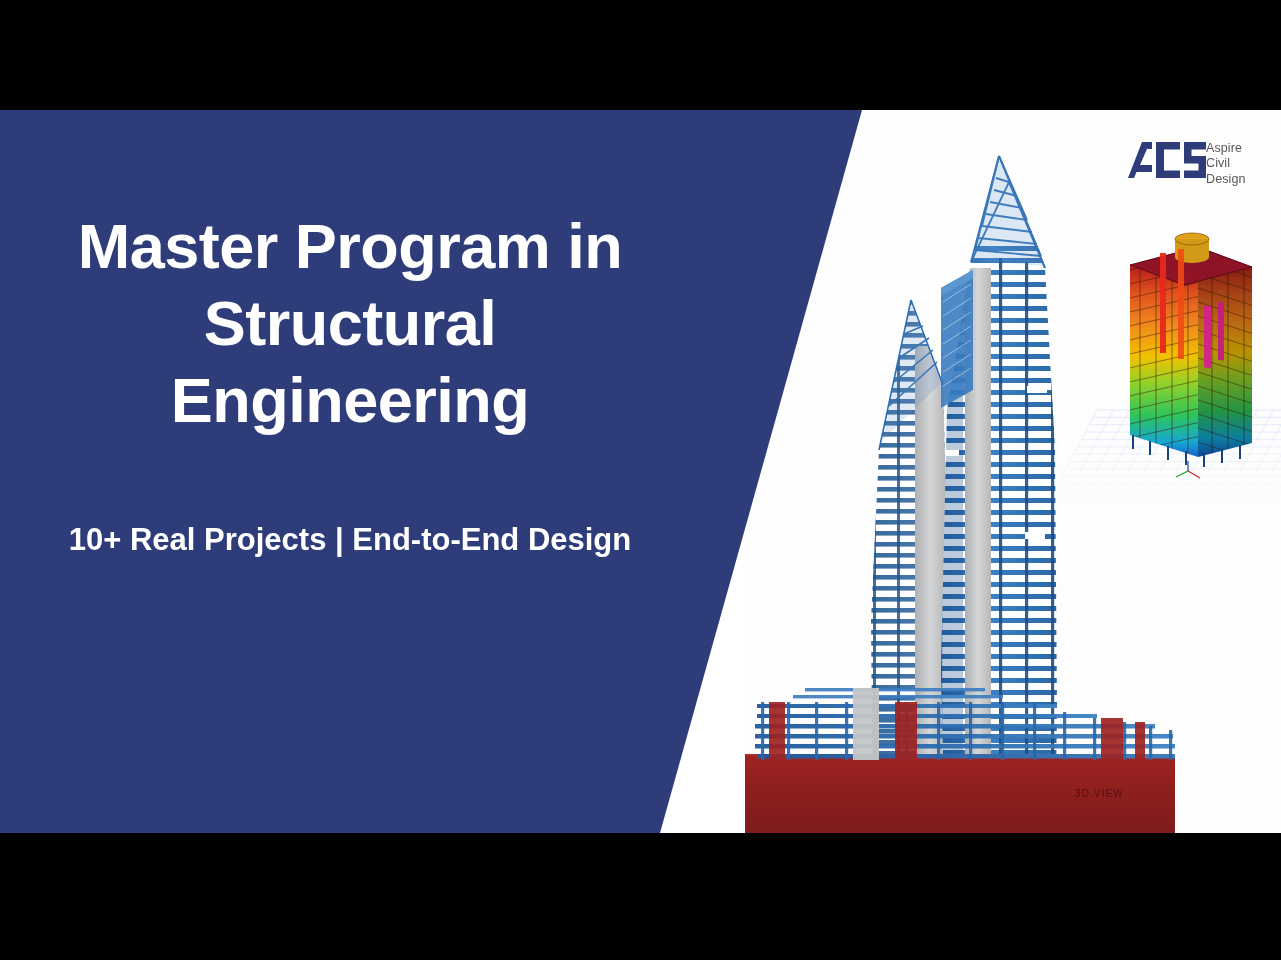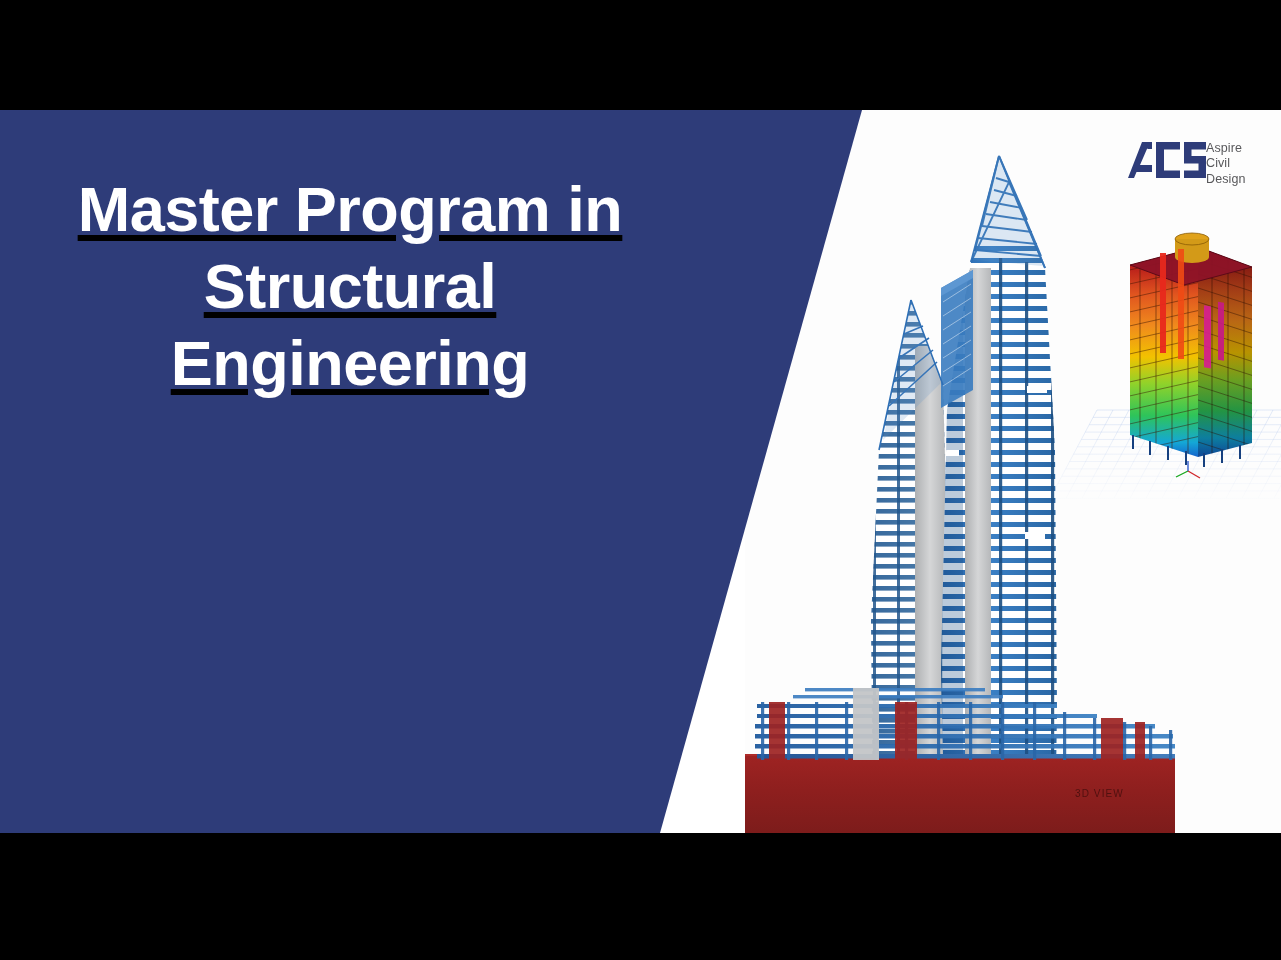--- a/index.html
+++ b/index.html
@@ -44,22 +44,21 @@
   }
 
   
   #text-block{
     position:absolute;
     left:0; top:0;
     width:700px; height:723px;
     z-index:6;
     display:flex; flex-direction:column;
     justify-content:flex-start;
-    padding-top:61px;
-    text-decoration:underline;
+    padding-top:98px;
   }
   #headline{
     color:#ffffff;
     font-size:63px;
     line-height:1.22;
     font-weight:bold;
     text-align:center;
     letter-spacing:-0.5px;
     padding:0 16px;
     white-space:pre-line;
@@ -520,20 +519,21 @@
 
     </div>
 
     <div id="navy-panel"></div>
 
     <div id="text-block">
       <div id="headline">Master Program in
 Structural
 Engineering</div>
       <div id="subhead-wrap">
+        <div class="subhead-line" id="subhead-2">10+ Real Projects | End-to-End Design</div>
       </div>
     </div>
 
   </div>
 
   <div id="logo">
     <svg id="logo-mark" width="78" height="40" viewBox="0 0 78 40" aria-label="ACS">
       <g fill="#2E3C79">
 
         <path d="M0 38 L14 2 L22 2 L12 25 L24 25 L24 32 L8.5 32 L6 38 Z"></path>

